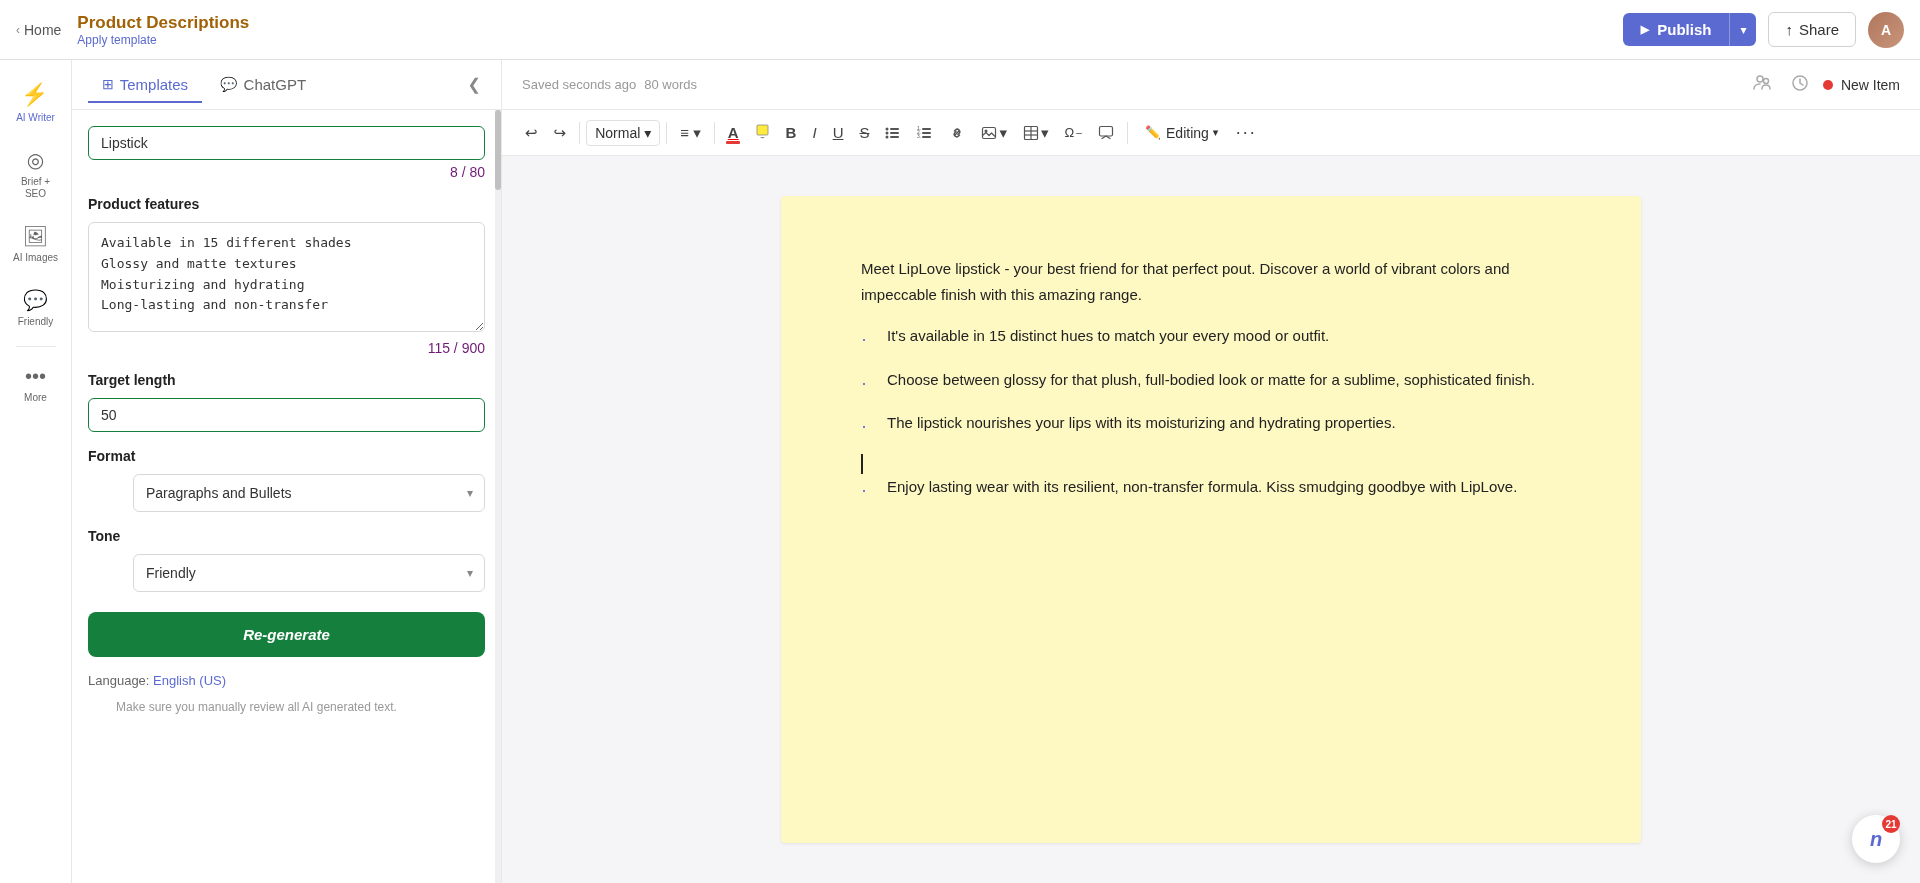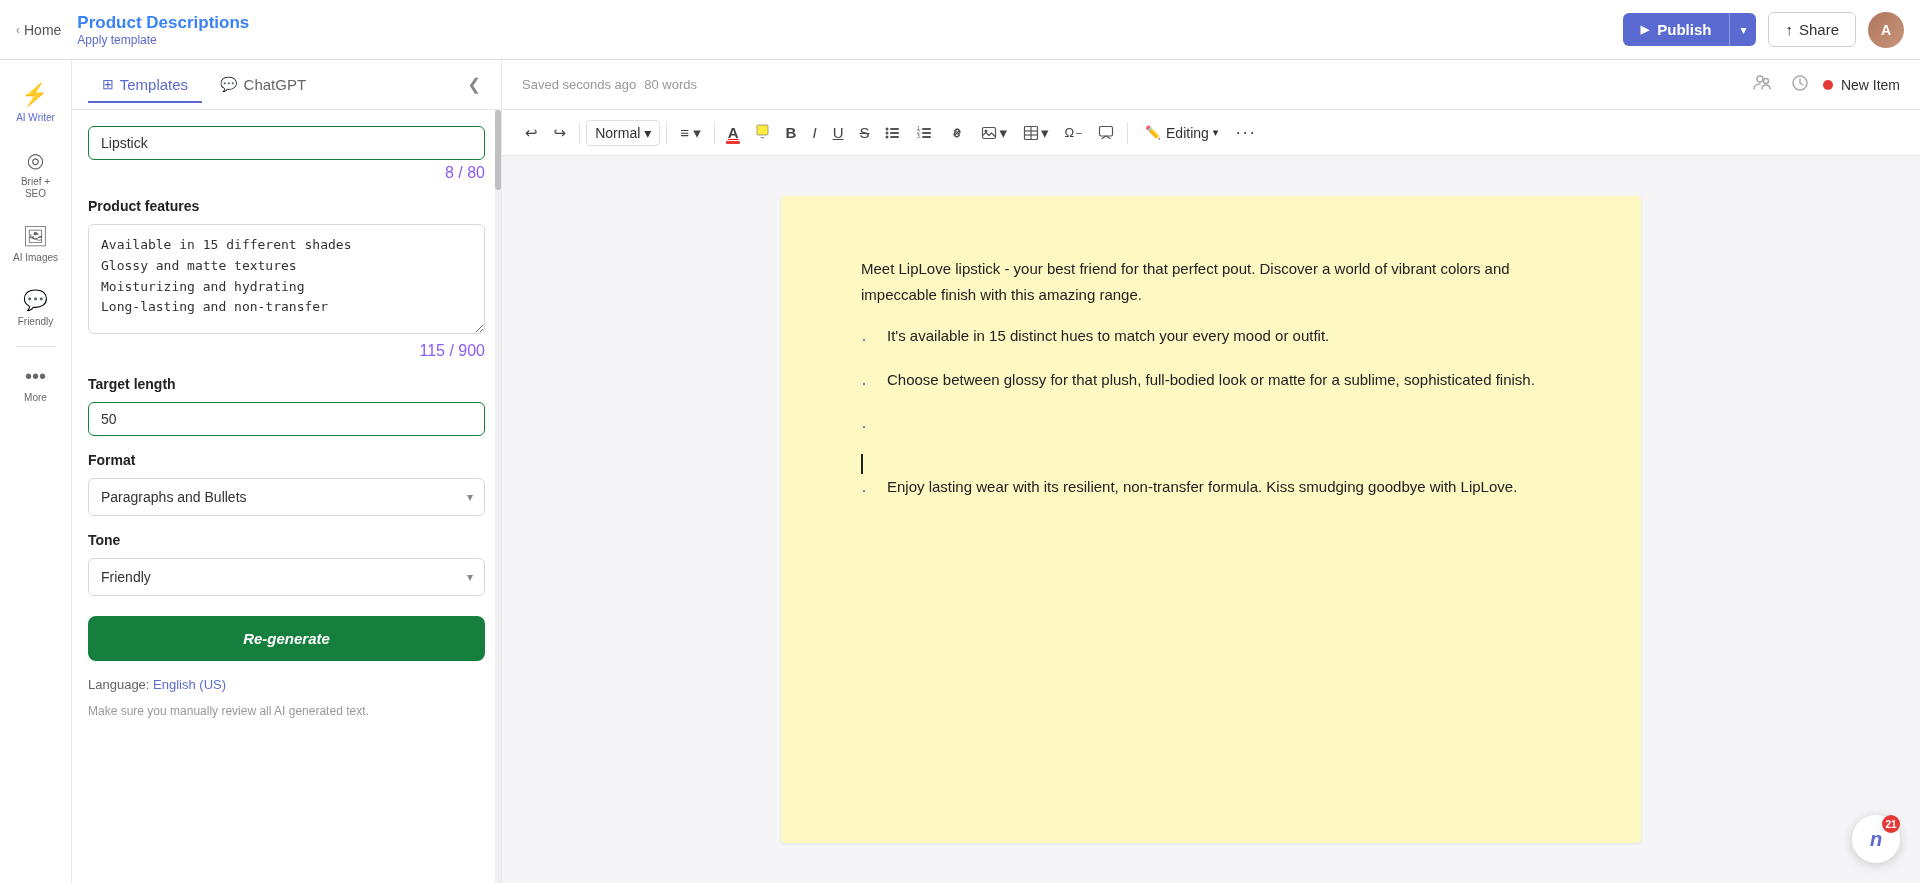--- a/index.html
+++ b/index.html
@@ -13,21 +13,21 @@
       display: flex;
       align-items: center;
       padding: 0 16px;
       justify-content: space-between;
       flex-shrink: 0;
     }
     .top-bar-left { display: flex; align-items: center; gap: 16px; }
     .home-link { display: flex; align-items: center; gap: 4px; color: #555; font-size: 14px; cursor: pointer; text-decoration: none; }
     .home-arrow { font-size: 12px; color: #888; }
     .page-title-block { display: flex; flex-direction: column; }
-    .page-title { font-size: 17px; font-weight: 600; color: #3b82f6; }
+    .page-title { font-size: 17px; font-weight: 600; color: #a16207; }
     .page-subtitle { font-size: 12px; color: #5b6ad0; cursor: pointer; }
     .top-bar-right { display: flex; align-items: center; gap: 12px; }
     .publish-btn {
       background: #5b6ad0;
       color: #fff;
       border: none;
       border-radius: 6px;
       padding: 8px 18px;
       font-size: 15px;
       font-weight: 600;
@@ -163,35 +163,35 @@
     
     .form-input {
       width: 100%;
       border: 1px solid #15803d;
       border-radius: 6px;
       padding: 8px 12px;
       font-size: 14px;
       color: #333;
       outline: none;
     }
-    .char-count { font-size: 16px; color: #8b5cf6; text-align: right; margin-top: 4px; }
+    .char-count { font-size: 14px; color: #701a75; text-align: right; margin-top: 4px; }
     .section-label { font-size: 14px; font-weight: 600; color: #222; margin-bottom: 10px; margin-top: 16px; }
     .features-textarea {
       width: 100%;
       border: 1px solid #d8d8d8;
       border-radius: 6px;
       padding: 10px 12px;
       font-size: 13px;
       color: #333;
       resize: vertical;
       min-height: 110px;
       outline: none;
       line-height: 1.6;
     }
-    .select-wrapper { position: relative; }
+    .select-wrapper { position: relative; margin-left: 45px; }
     .form-select {
       width: 100%;
       border: 1px solid #d8d8d8;
       border-radius: 6px;
       padding: 10px 36px 10px 12px;
       font-size: 14px;
       color: #333;
       background: #fff;
       appearance: none;
       cursor: pointer;
@@ -214,21 +214,21 @@
       border-radius: 8px;
       padding: 14px;
       font-size: 15px;
       font-weight: 600;
       cursor: pointer;
       margin-top: 20px;
       font-style: italic;
     }
     .language-info { font-size: 13px; color: #666; margin-top: 16px; }
     .language-info a { color: #5b6ad0; text-decoration: none; cursor: pointer; }
-    .disclaimer { font-size: 12px; color: #999; margin-top: 10px; line-height: 1.5; }
+    .disclaimer { font-size: 12px; color: #999; margin-top: 10px; line-height: 1.5; margin-left: 28px; }
 
     
     .editor-area {
       flex: 1;
       display: flex;
       flex-direction: column;
       background: #f5f5f7;
       overflow: hidden;
     }
     .editor-header {
@@ -648,20 +648,21 @@
         <div class="bullet-item">
           <span class="bullet-marker">·</span>
           <span>It's available in 15 distinct hues to match your every mood or outfit.</span>
         </div>
         <div class="bullet-item">
           <span class="bullet-marker">·</span>
           <span>Choose between glossy for that plush, full-bodied look or matte for a sublime, sophisticated finish.</span>
         </div>
         <div class="bullet-item">
           <span class="bullet-marker">·</span>
+          <span>The lipstick nourishes your lips with its moisturizing and hydrating properties.</span>
         </div>
         <div class="cursor-line">
           <span class="cursor-bar"></span>
         </div>
         <div class="bullet-item">
           <span class="bullet-marker">·</span>
           <span>Enjoy lasting wear with its resilient, non-transfer formula. Kiss smudging goodbye with LipLove.</span>
         </div>
       </div>
     </div>

